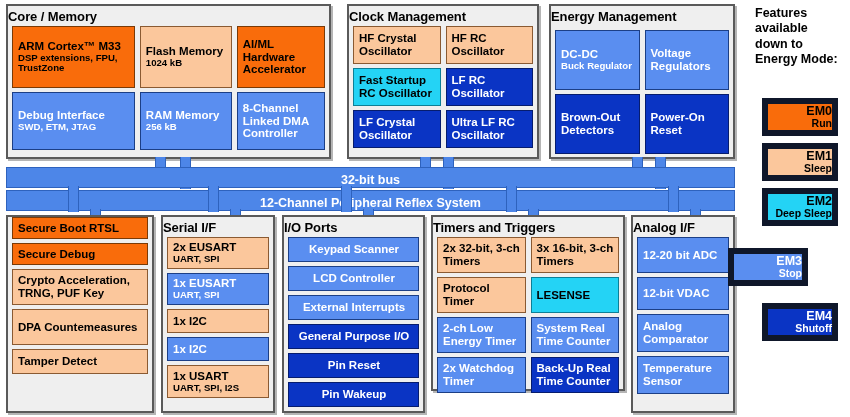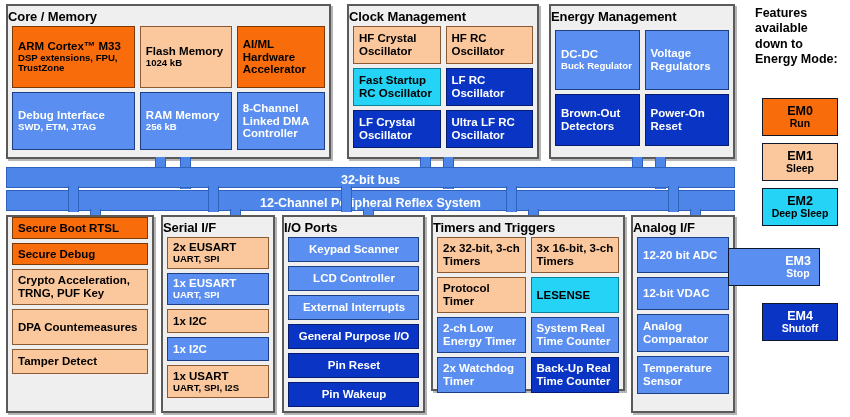--- a/index.html
+++ b/index.html
@@ -77,24 +77,24 @@
   
   .legend-title {
     position: absolute;
     font-weight: bold;
     font-size: 12.5px;
     line-height: 1.22;
     color: #000;
   }
   .legend-item {
     position: absolute;
-    border: 1px solid #0f172a;
+    border: 6px solid #0f172a;
     display: flex;
     flex-direction: column;
-    align-items: center;
+    align-items: flex-end;
     justify-content: center;
     line-height: 1.12;
   }
   .legend-item .lname { font-size: 12.5px; font-weight: bold; }
   .legend-item .lsub  { font-size: 10.5px; font-weight: bold; }
 </style>
 </head>
 <body>
 
 <div id="root">
@@ -167,21 +167,21 @@
     <div class="blocks" style="padding-top:4px;">
       <div class="row" style="height:60px;">
         <div class="blk em3">
           <span>DC-DC</span>
           <span class="sub">Buck Regulator</span>
         </div>
         <div class="blk em3">
           <span>Voltage Regulators</span>
         </div>
       </div>
-      <div class="row" style="height:52px;">
+      <div class="row" style="height:60px;">
         <div class="blk em4">
           <span>Brown-Out Detectors</span>
         </div>
         <div class="blk em4">
           <span>Power-On Reset</span>
         </div>
       </div>
     </div>
   </div>
 
@@ -381,21 +381,21 @@
     <span class="lsub">Run</span>
   </div>
   <div class="legend-item em1" style="left:762px; top:143px; width:76px; height:38px;">
     <span class="lname">EM1</span>
     <span class="lsub">Sleep</span>
   </div>
   <div class="legend-item em2" style="left:762px; top:188px; width:76px; height:38px;">
     <span class="lname">EM2</span>
     <span class="lsub">Deep Sleep</span>
   </div>
-  <div class="legend-item em3" style="left:728px; top:248px; width:92px; height:38px;padding-left:48px;">
+  <div class="legend-item em3" style="left:728px; top:248px; width:80px; height:38px;padding-left:48px;">
     <span class="lname">EM3</span>
     <span class="lsub">Stop</span>
   </div>
   <div class="legend-item em4" style="left:762px; top:303px; width:76px; height:38px;">
     <span class="lname">EM4</span>
     <span class="lsub">Shutoff</span>
   </div>
 
 </div>
 

